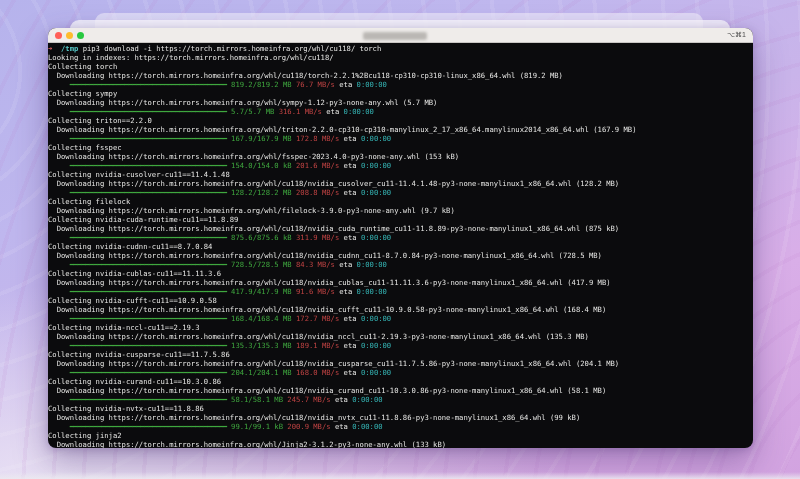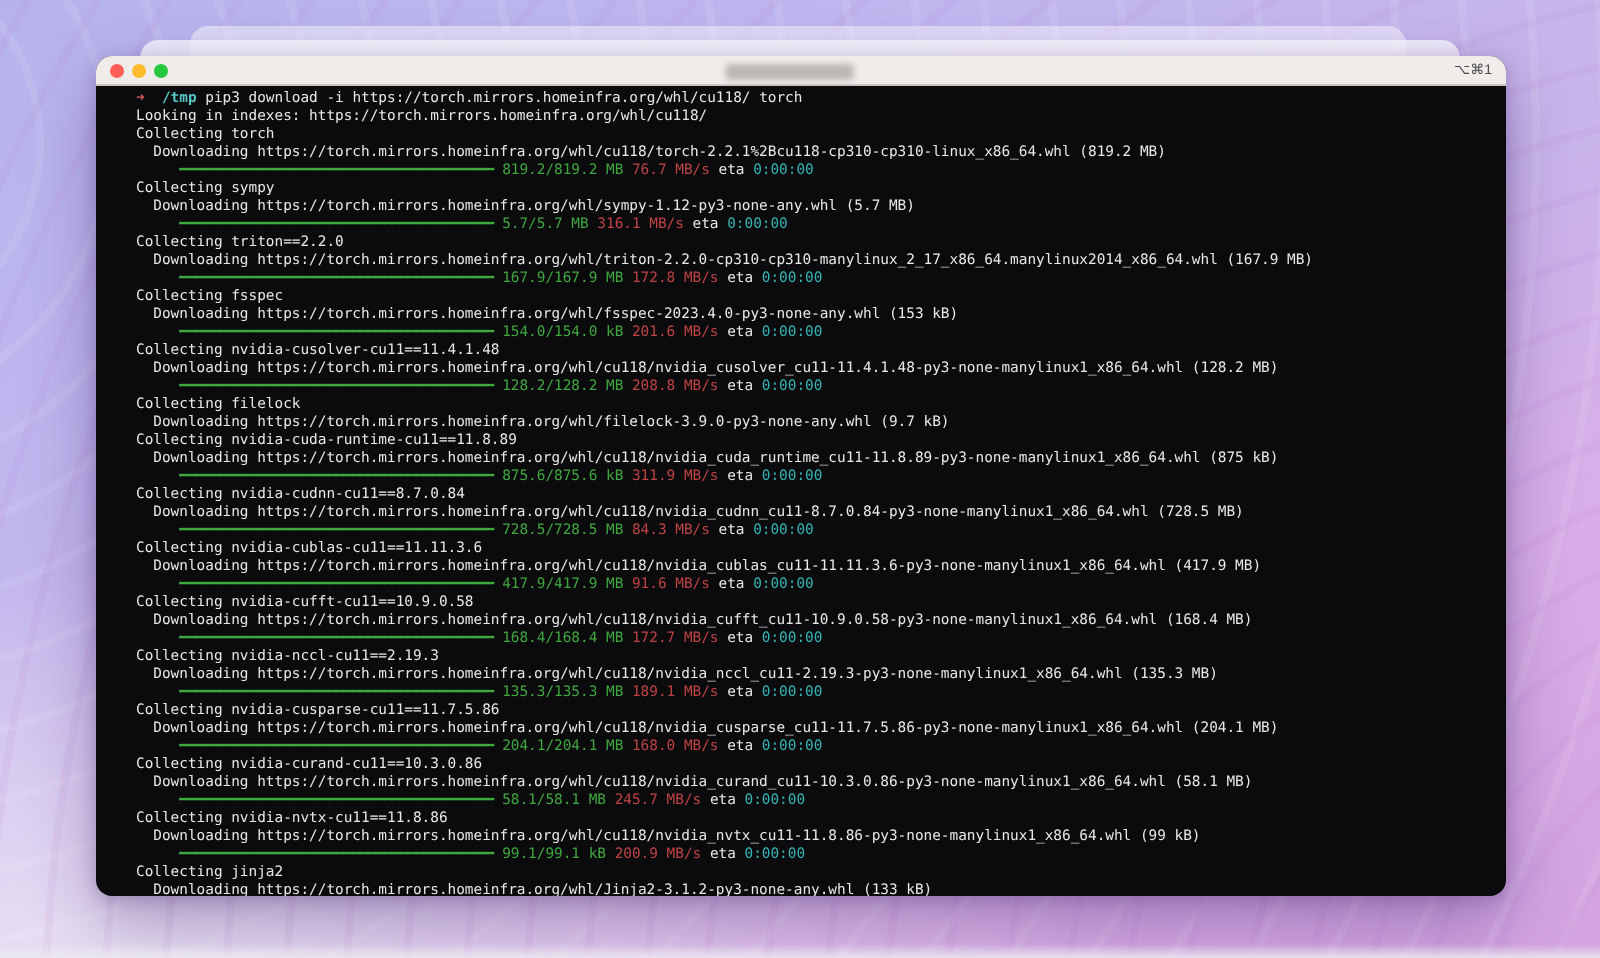--- a/index.html
+++ b/index.html
@@ -53,21 +53,21 @@
     background: #a9a6a2; border-radius: 2px; filter: blur(1.6px); opacity: 0.75;
   }
   .shortcut {
     position: absolute; right: 7px; top: 3px;
     font-size: 7px; color: #4a4a4a; letter-spacing: 0px;
   }
 
   
   .term-body {
     height: 295px; box-sizing: border-box;
-    padding: 1px 0 0 20px;
+    padding: 1px 0 0 0;
     font-family: "DejaVu Sans Mono", monospace;
     font-size: 7.2px; line-height: 9px;
     color: var(--text, #e8e8e6);
     white-space: pre;
   }
   .line { height: 9px; }
   .c-arrow { color: var(--prompt_arrow, #d75f5f); font-weight: bold; }
   .c-path  { color: var(--prompt_path, #56c7c7); font-weight: bold; }
   .c-bar   { color: var(--accent_green, #3fa83f); letter-spacing: -0.4px; }
   .c-size  { color: var(--accent_green, #3fa83f); }

